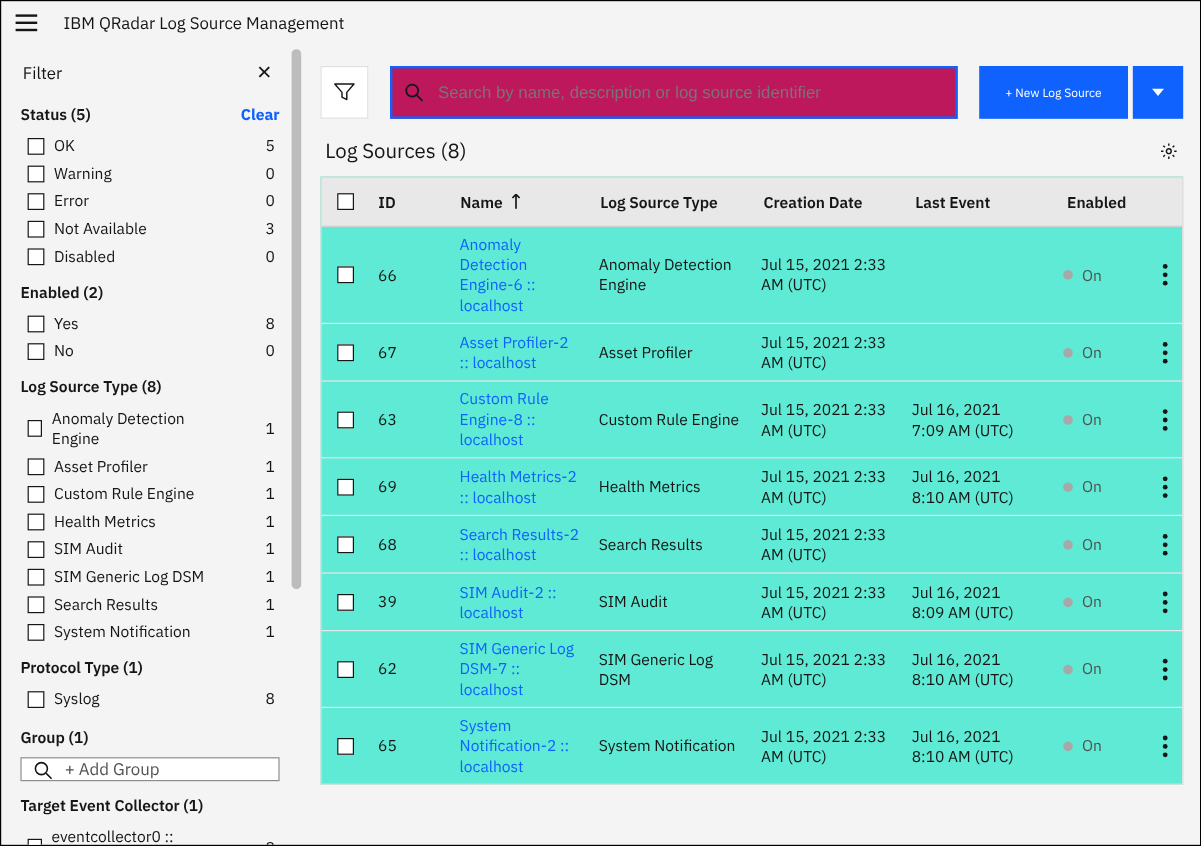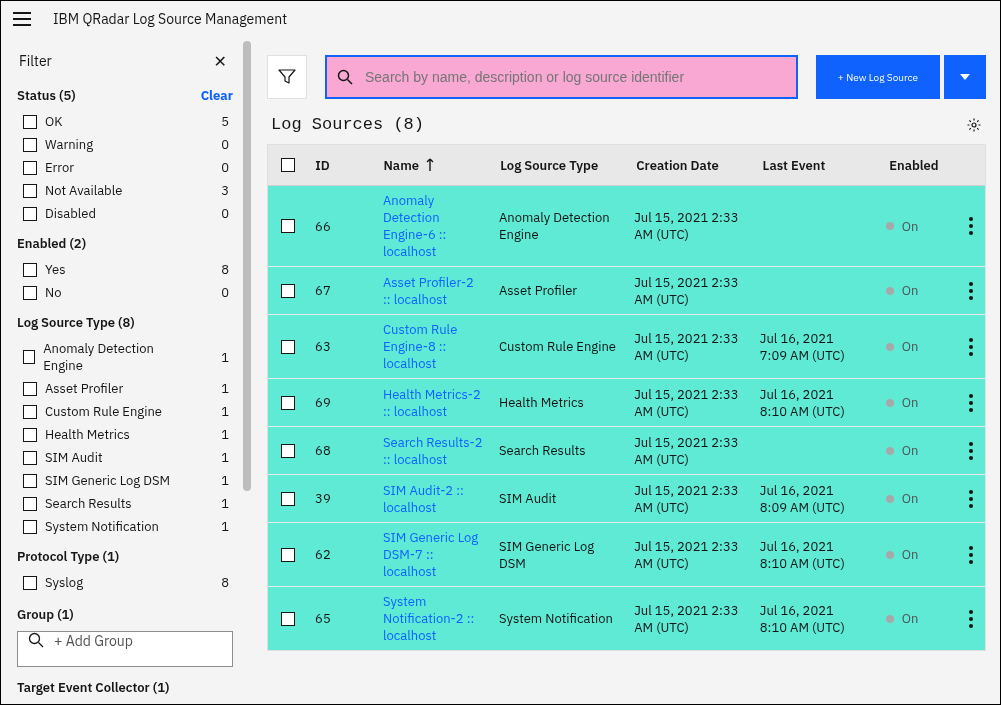--- a/index.html
+++ b/index.html
@@ -97,22 +97,22 @@
     border: 1px solid #161616;
     background: #fff;
     display: inline-block;
   }
   .facet-count { color: #161616; font-size: 13px; padding-right: 4px;}
   .add-group-wrap {
     margin-top: 6px;
     padding: 0 4px;
   }
   .add-group {
-    display: flex; align-items: flex-start;
-    height: 36px;
+    display: flex; align-items: flex-end;
+    height: 20px;
     border: 1px solid #8d8d8d;
     background: #fff;
     padding: 0 10px;
     gap: 10px;
     color: #525252;
     cursor: text;
   }
   .search-ico {
     width: 16px; height: 16px;
   }
@@ -131,21 +131,21 @@
   .filter-btn {
     width: 40px;
     border: 1px solid #e0e0e0;
     background: #fff;
     display: flex; align-items: center; justify-content: center;
     cursor: pointer;
   }
   .searchbox {
     flex: 1;
     border: 2px solid #0f62fe;
-    background: #f9a8d4;
+    background: #be185d;
     display: flex; align-items: center;
     padding: 0 10px;
     gap: 10px;
   }
   .searchbox input {
     border: none; outline: none; font-size: 14px;
     flex: 1; background: transparent;
   }
   .primary-wrap { display: flex; gap: 4px; }
   .primary {
@@ -161,21 +161,20 @@
   }
   .caret-down {
     width: 0; height: 0;
     border-left: 5px solid transparent;
     border-right: 5px solid transparent;
     border-top: 6px solid #fff;
   }
   .list-head {
     display: flex; justify-content: space-between; align-items: center;
     padding: 6px 4px 0 4px;
-    font-family: Liberation Mono, monospace;
   }
   .list-title { font-size: 17px; font-weight: 400; }
   .gear { width: 16px; height: 16px; cursor: pointer; }
   
   .table {
     border: 1px solid #e0e0e0;
     background: #5eead4;
     display: flex; flex-direction: column;
     font-size: 13px;
   }

